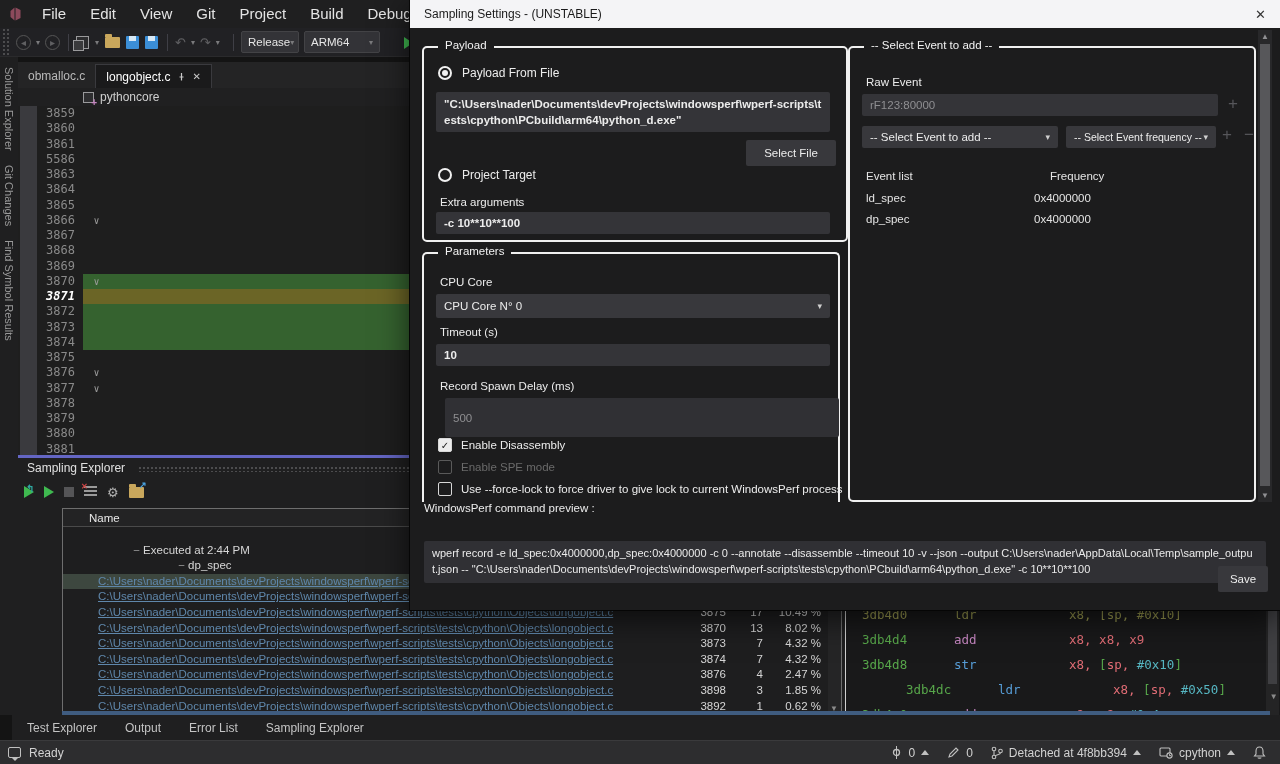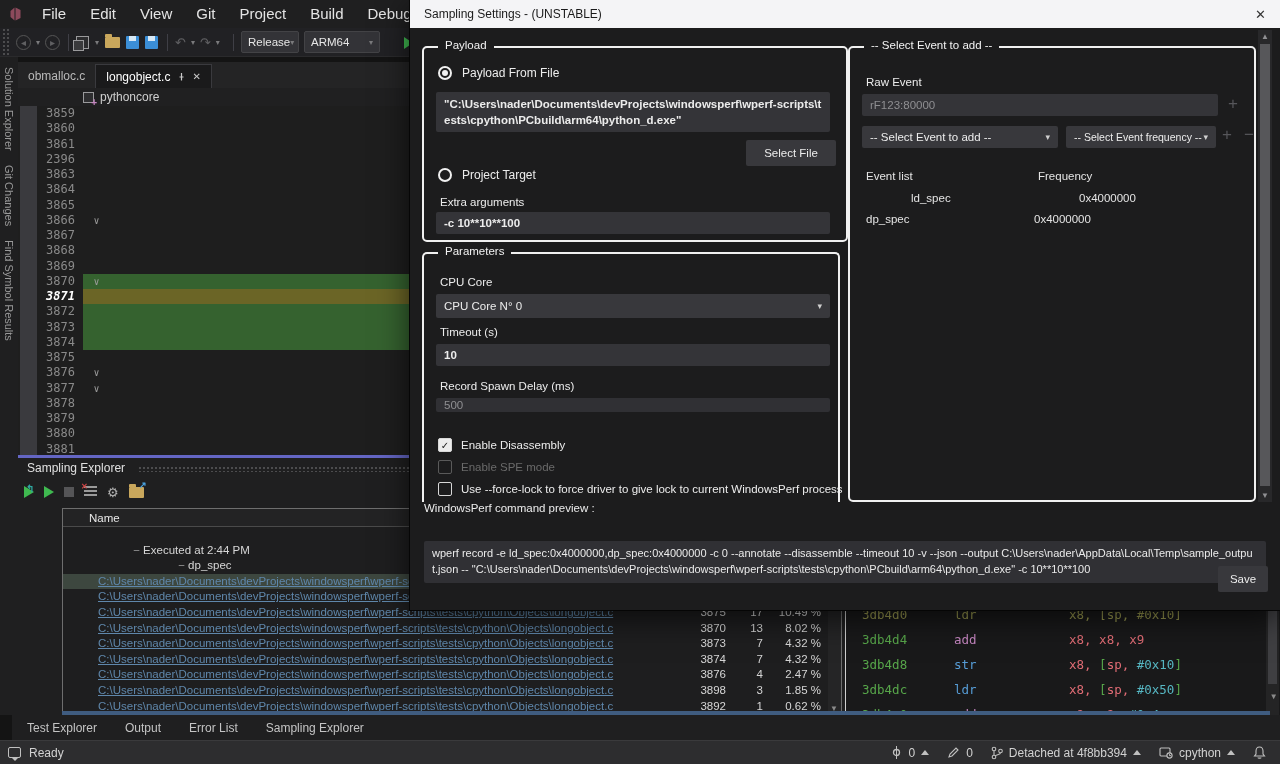--- a/index.html
+++ b/index.html
@@ -252,21 +252,21 @@
         <span class="ln">3861</span>
         <span class="rb">
           <span class="fold"></span>
           <span class="code">
             
           </span>
         </span>
       </div>
 
       <div class="code-row">
-        <span class="ln">2396</span>
+        <span class="ln">5586</span>
         <span class="rb">
           <span class="fold"></span>
           <span class="code">
             
           </span>
         </span>
       </div>
 
       <div class="code-row">
         <span class="ln">3863</span>
@@ -579,21 +579,21 @@
       </div>
 
       <div class="drow" style="top: 95px;">
         <span class="daddr">3db4d8</span>
         <span class="dmn mn-b">str</span>
         <span style="display:flex;">
           
         <span class=" reg">x8, </span><span class=" brk">[</span><span class=" reg">sp</span><span class=" reg">, </span><span class=" imm">#0x10</span><span class=" brk">]</span></span>
       </div>
 
-      <div class="drow" style="top: 120px;">
+      <div class="drow" style="top: 120px; margin-left: 44px;">
         <span class="daddr">3db4dc</span>
         <span class="dmn mn-b">ldr</span>
         <span style="display:flex;">
           
         <span class=" reg">x8, </span><span class=" brk">[</span><span class=" reg">sp</span><span class=" reg">, </span><span class=" imm">#0x50</span><span class=" brk">]</span></span>
       </div>
 
       <div class="drow" style="top: 145px;">
         <span class="daddr">3db4e0</span>
         <span class="dmn mn-p">add</span>
@@ -691,21 +691,21 @@
   <div class="group" style="left:12px;top:252px;width:418px;height:250px;border-bottom:none;border-radius:5px 5px 0 0;">
     <span class="legend">Parameters</span>
     <span class="dlabel" style="left:16px;top:22px;">CPU Core</span>
     <div class="dcombo" style="position:absolute;left:12px;top:40px;width:394px;height:24px;">
       <span>CPU Core N° 0</span>
         <span class="chev">▾</span>
     </div>
     <span class="dlabel" style="left:16px;top:72px;">Timeout (s)</span>
     <div class="dfield" style="position:absolute;left:12px;top:90px;width:394px;height:22px;font-weight:bold;">10</div>
     <span class="dlabel" style="left:16px;top:126px;">Record Spawn Delay (ms)</span>
-    <div class="dfield placeholder" style="position:absolute;left:12px;top:144px;width:394px;height:14px;background:#303034;">500</div>
+    <div class="dfield placeholder" style="position:absolute;left:21px;top:144px;width:394px;height:39px;background:#303034;">500</div>
     <span class="checkrow" style="left:14px;top:184px;">
       <span class="cbox checked">✓</span>
       <span>Enable Disassembly</span>
     </span>
     <span class="checkrow disabled" style="left:14px;top:206px;">
       <span class="cbox"></span>
       <span>Enable SPE mode</span>
     </span>
     <span class="checkrow" style="left:14px;top:228px;">
       <span class="cbox"></span>
@@ -722,24 +722,24 @@
       <span>-- Select Event to add --</span>
         <span class="chev">▾</span>
     </div>
     <div class="dcombo" style="position:absolute;left:216px;top:78px;width:150px;height:22px;font-size:10.5px;">
       <span>-- Select Event frequency --</span>
         <span class="chev">▾</span>
     </div>
     <span class="plusminus" style="position:absolute;left:372px;top:77px;">+</span>
     <span class="plusminus" style="position:absolute;left:394px;top:77px;">−</span>
     <span class="evrow" style="left:16px;top:122px;">Event list</span>
-    <span class="evrow" style="left:188px;top:122px;">Frequency</span>
+    <span class="evrow" style="left:200px;top:122px;">Frequency</span>
     <div style="position:absolute;left:0;top:144px;width:100%;">
 
-        <div style="position:relative;height:21px;margin-left:45px;">
+        <div style="position:relative;height:21px;">
           <span class="evrow" style="left:16px;top:0;">ld_spec</span>
           <span class="evrow" style="left:184px;top:0;">0x4000000</span>
         </div>
 
         <div style="position:relative;height:21px;">
           <span class="evrow" style="left:16px;top:0;">dp_spec</span>
           <span class="evrow" style="left:184px;top:0;">0x4000000</span>
         </div>
       </div>
   </div>

